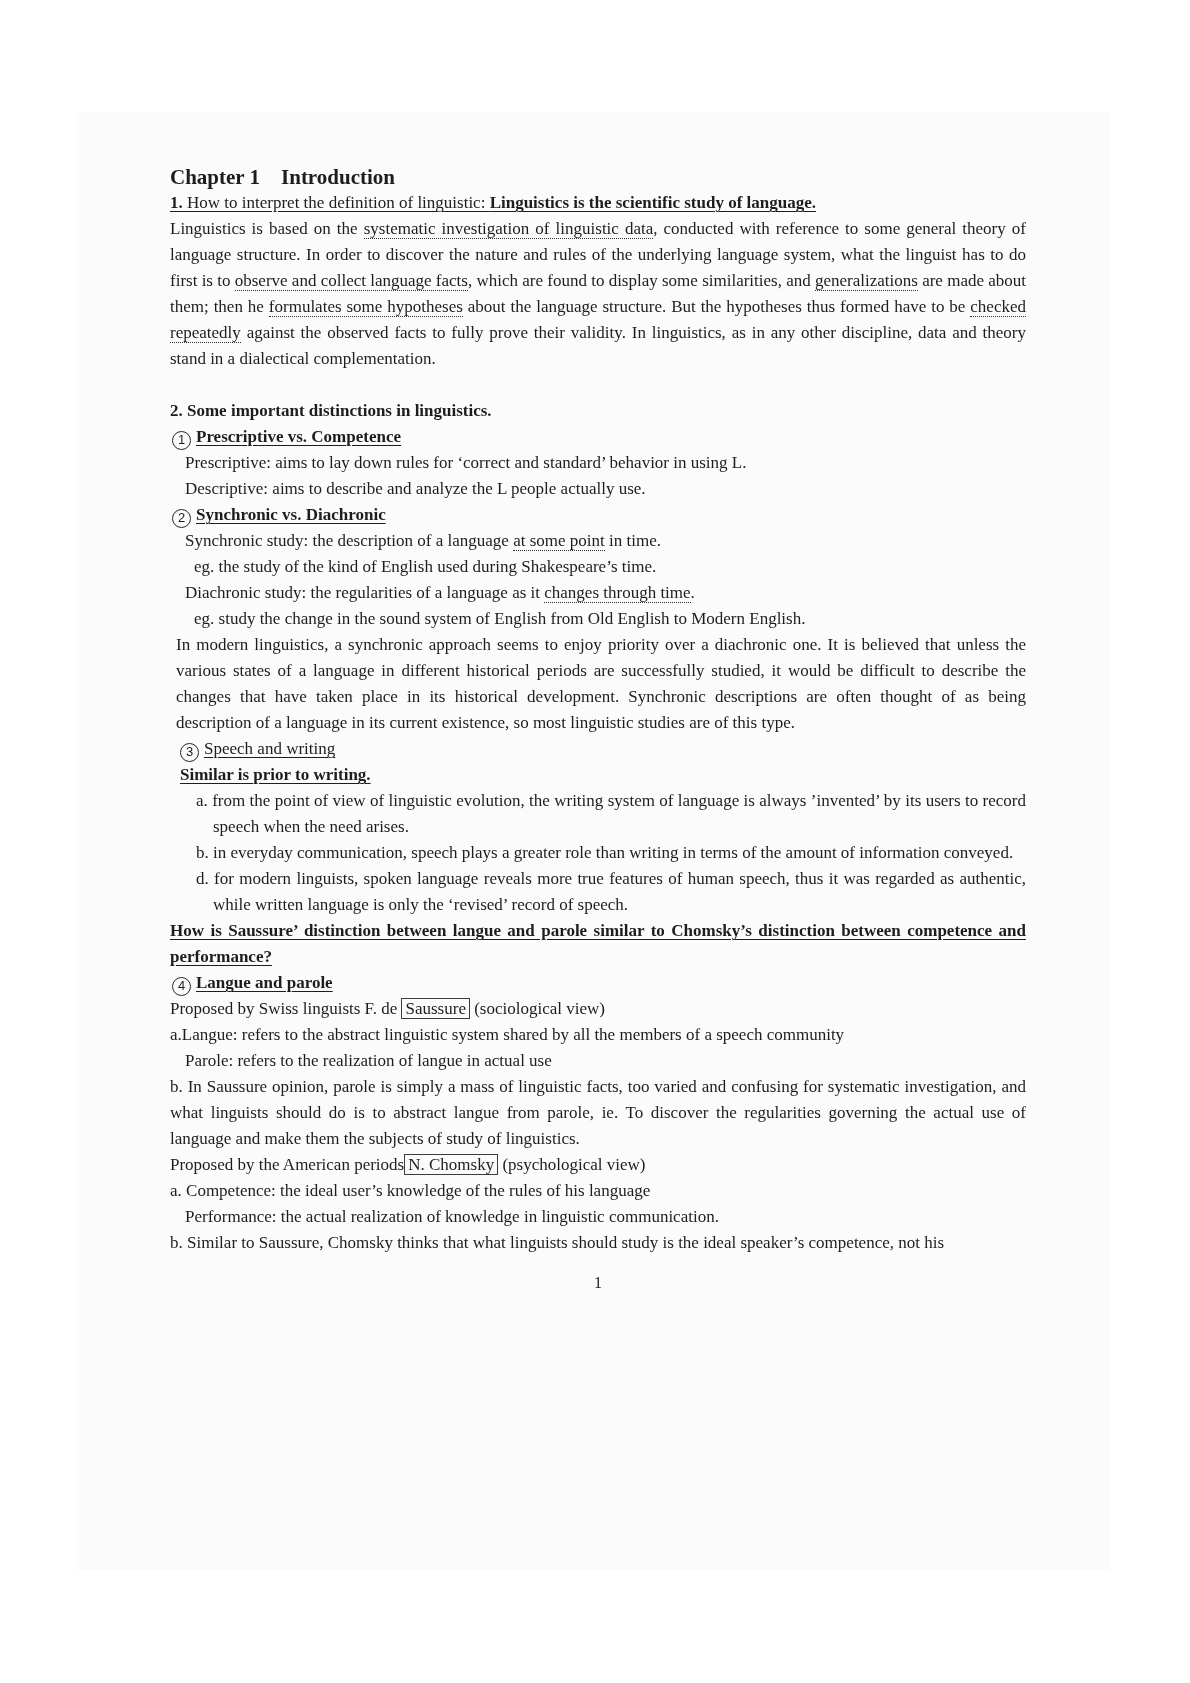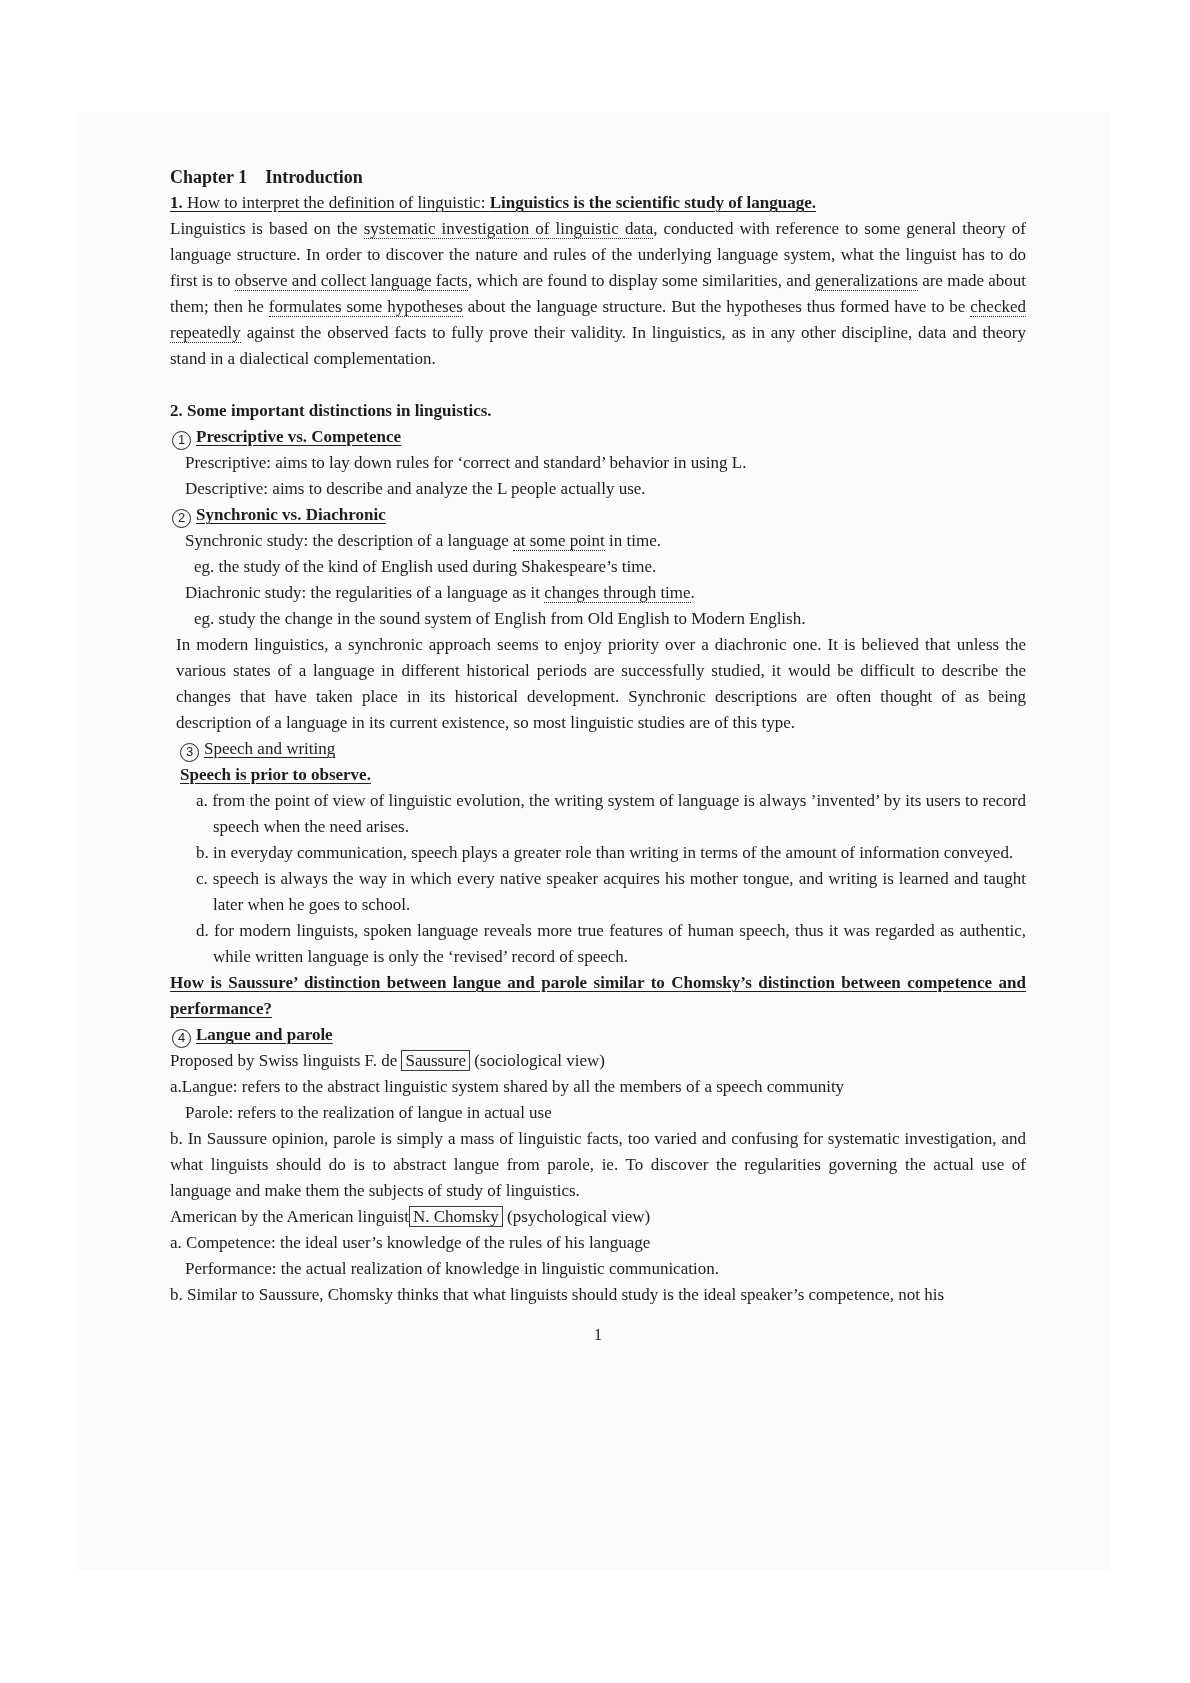--- a/index.html
+++ b/index.html
@@ -12,21 +12,21 @@
     position:absolute; left:76px; top:112px;
     width:1034px; height:1458px;
     background:#fbfbfb;
   }
   #content {
     position:absolute; left:94px; top:52px; width:856px;
     font-size:17px; line-height:26px;
     text-align:left;
   }
   .blk { min-height:26px; }
-  .title { font-weight:700; font-size:18px; white-space:pre-wrap; }
+  .title { font-weight:700; font-size:21px; white-space:pre-wrap; }
   .para  { text-align:justify; }
   .para6 { text-align:justify; padding-left:6px; }
   .ind1  { padding-left:15px; }
   .ind2  { padding-left:24px; }
   .abc   { text-align:justify; padding-left:43px; text-indent:-17px; }
   .line2 { padding-left:2px; }
   .line10{ padding-left:10px; }
   .headj { text-align:justify; }
   .spacer{ height:26px; }
 
@@ -57,30 +57,29 @@
       <div class="blk line2"><span class="rcirc">1</span><span class="rb ru">Prescriptive vs. Competence</span></div>
       <div class="blk ind1"><span class="">Prescriptive: aims to lay down rules for ‘correct and standard’ behavior in using L.</span></div>
       <div class="blk ind1"><span class="">Descriptive: aims to describe and analyze the L people actually use.</span></div>
       <div class="blk line2"><span class="rcirc">2</span><span class="rb ru">Synchronic vs. Diachronic</span></div>
       <div class="blk ind1"><span class="">Synchronic study: the description of a language </span><span class="rd">at some point</span><span class=""> in time.</span></div>
       <div class="blk ind2"><span class="">eg. the study of the kind of English used during Shakespeare’s time.</span></div>
       <div class="blk ind1"><span class="">Diachronic study: the regularities of a language as it </span><span class="rd">changes through time</span><span class="">.</span></div>
       <div class="blk ind2"><span class="">eg. study the change in the sound system of English from Old English to Modern English.</span></div>
       <div class="blk para6"><span class="">In modern linguistics, a synchronic approach seems to enjoy priority over a diachronic one. It is believed that unless the various states of a language in different historical periods are successfully studied, it would be difficult to describe the changes that have taken place in its historical development. Synchronic descriptions are often thought of as being description of a language in its current existence, so most linguistic studies are of this type.</span></div>
       <div class="blk line10"><span class="rcirc">3</span><span class="ru">Speech and writing</span></div>
-      <div class="blk line10"><span class="rb ru">Speech is prior to observe.</span></div>
+      <div class="blk line10"><span class="rb ru">Similar is prior to writing.</span></div>
       <div class="blk abc"><span class="">a. from the point of view of linguistic evolution, the writing system of language is always ’invented’ by its users to record speech when the need arises.</span></div>
       <div class="blk abc"><span class="">b. in everyday communication, speech plays a greater role than writing in terms of the amount of information conveyed.</span></div>
-      <div class="blk abc"><span class="">c. speech is always the way in which every native speaker acquires his mother tongue, and writing is learned and taught later when he goes to school.</span></div>
       <div class="blk abc"><span class="">d. for modern linguists, spoken language reveals more true features of human speech, thus it was regarded as authentic, while written language is only the ‘revised’ record of speech.</span></div>
       <div class="blk headj"><span class="rb ru">How is Saussure’ distinction between langue and parole similar to Chomsky’s distinction between competence and performance?</span></div>
       <div class="blk line2"><span class="rcirc">4</span><span class="rb ru">Langue and parole</span></div>
       <div class="blk line"><span class="">Proposed by Swiss linguists F. de </span><span class="rbox">Saussure</span><span class=""> (sociological view)</span></div>
       <div class="blk line"><span class="">a.Langue: refers to the abstract linguistic system shared by all the members of a speech community</span></div>
       <div class="blk ind1"><span class="">Parole: refers to the realization of langue in actual use</span></div>
       <div class="blk para"><span class="">b. In Saussure opinion, parole is simply a mass of linguistic facts, too varied and confusing for systematic investigation, and what linguists should do is to abstract langue from parole, ie. To discover the regularities governing the actual use of language and make them the subjects of study of linguistics.</span></div>
-      <div class="blk line"><span class="">American by the American linguist</span><span class="rbox">N. Chomsky</span><span class=""> (psychological view)</span></div>
+      <div class="blk line"><span class="">Proposed by the American periods</span><span class="rbox">N. Chomsky</span><span class=""> (psychological view)</span></div>
       <div class="blk line"><span class="">a. Competence: the ideal user’s knowledge of the rules of his language</span></div>
       <div class="blk ind1"><span class="">Performance: the actual realization of knowledge in linguistic communication.</span></div>
       <div class="blk para"><span class="">b. Similar to Saussure, Chomsky thinks that what linguists should study is the ideal speaker’s competence, not his</span></div>
       <div id="pageno">1</div>
     </div>
 </div>
 
 </body></html>

